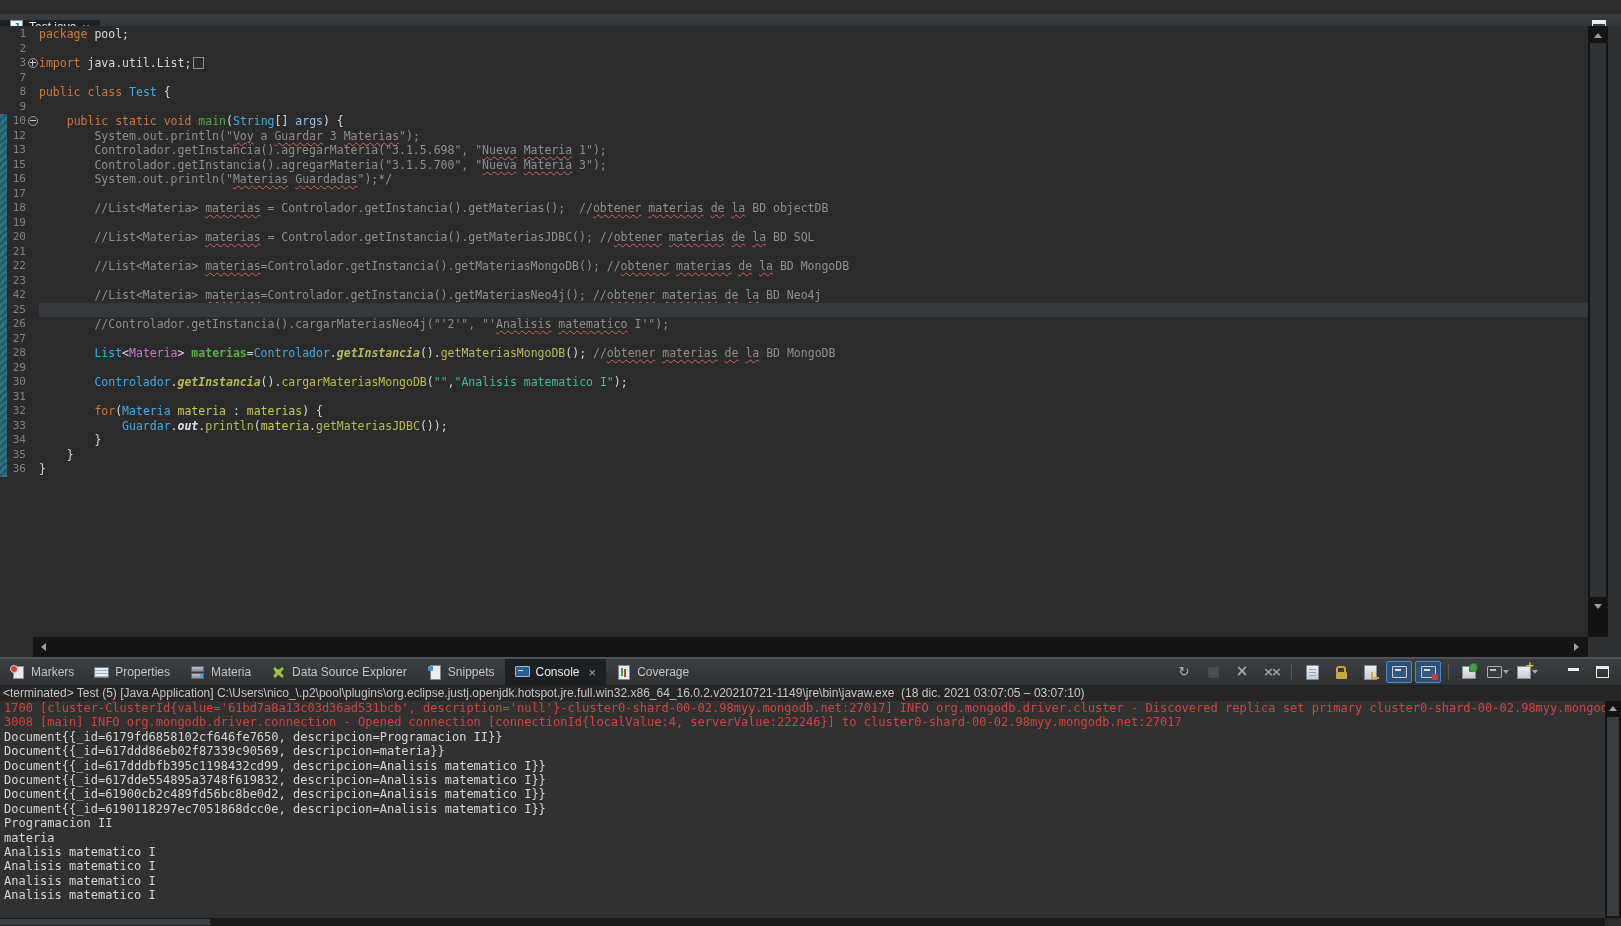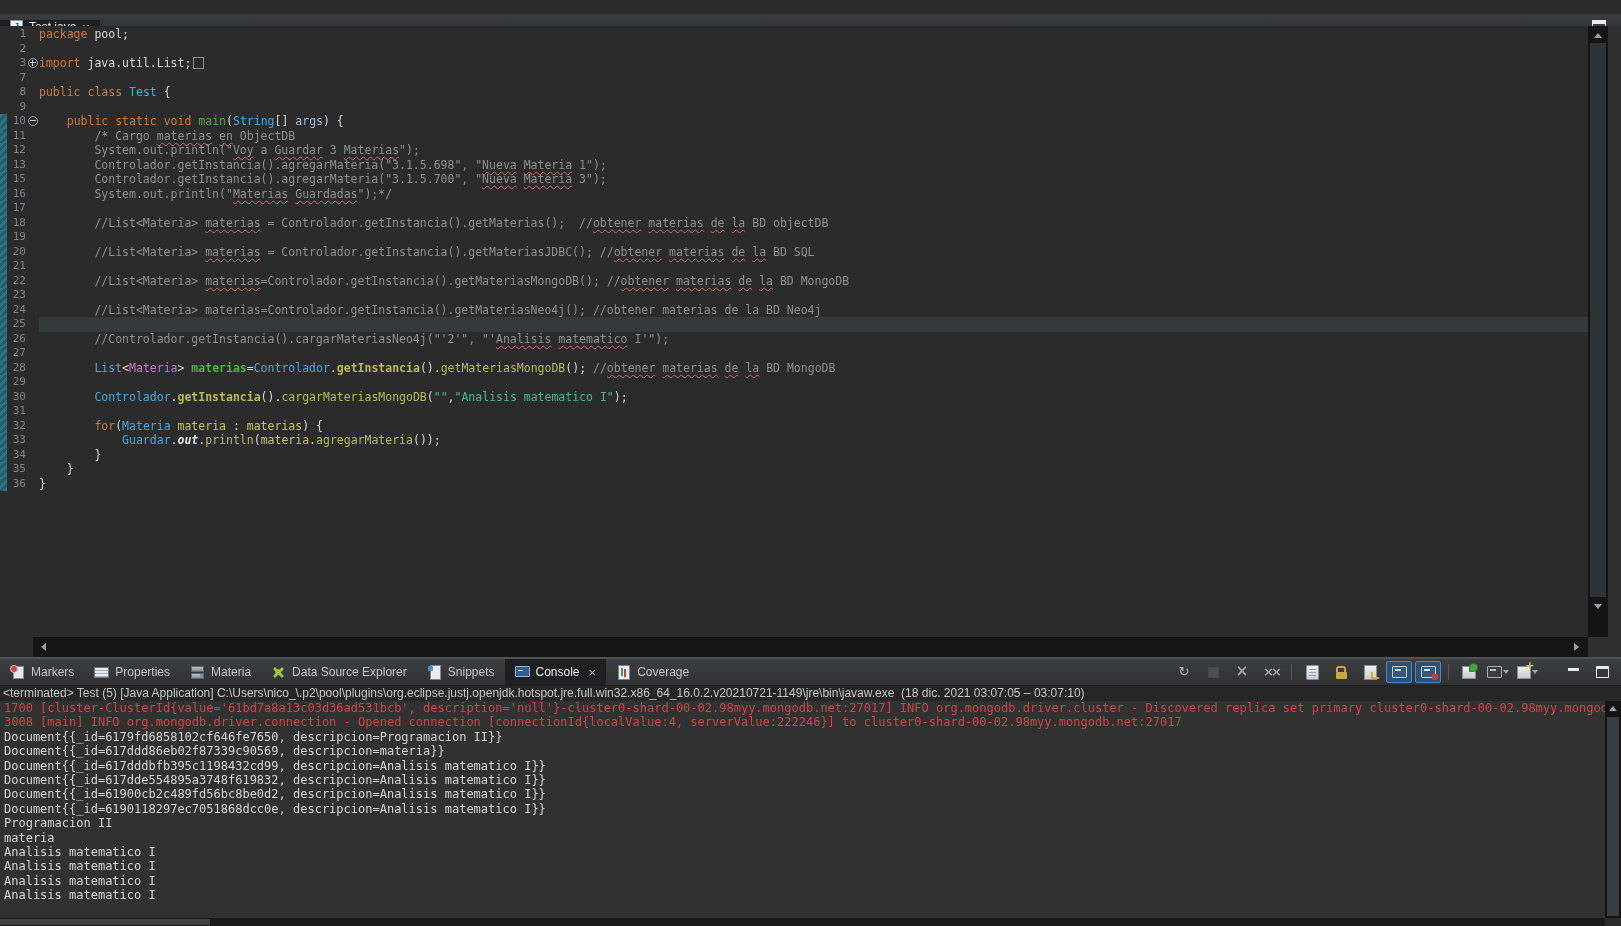--- a/index.html
+++ b/index.html
@@ -31,21 +31,21 @@
   .fold-mark.plus::after{content:"";position:absolute;top:1px;bottom:1px;left:3px;width:1px;background:#C8CCD0}
   .codeln{white-space:pre;flex:1;color:#D6D9DB}
   .row.cur .codeln{background:#35393C}
   .t-kw{color:#CC7A3F;font-weight:normal}
   .t-ty{color:#45A9E0}
   .t-ga{color:#C478C8}
   .t-vd{color:#54B33F;font-weight:bold}
   .t-vr{color:#C7C75A}
   .t-pm{color:#9CBBDF}
   .t-mi{color:#B9BB55}
-  .t-ms{color:#B9BB55;font-weight:bold}
+  .t-ms{color:#B9BB55;font-style:italic;font-weight:bold}
   .t-md{color:#53A653}
   .t-sf{color:#D8E0EA;font-style:italic;font-weight:bold}
   .t-st{color:#4BB69C}
   .t-cm{color:#8F8F8F}
   .t-pl{color:#D6D9DB}
   .t-sp{text-decoration-line:underline;text-decoration-style:wavy;text-decoration-color:#C76A6A;
         text-decoration-thickness:1px;text-underline-offset:2px}
   .fold-box{display:inline-block;width:9px;height:10px;border:1px solid #8A8F94;vertical-align:-2px;margin-left:2px}
 
   
@@ -236,26 +236,20 @@
         <div class="row">
           <span class="diff changed"></span>
           <span class="ln">10</span>
           <span class="foldc">
             <span class="fold-mark"></span>
           </span>
           <span class="codeln"><span class="t-pl">    </span><span class="t-kw">public</span><span class="t-pl"> </span><span class="t-kw">static</span><span class="t-pl"> </span><span class="t-kw">void</span><span class="t-pl"> </span><span class="t-md">main</span><span class="t-pl">(</span><span class="t-ty">String</span><span class="t-pl">[] </span><span class="t-pm">args</span><span class="t-pl">) {</span></span>
         </div>
         <div class="row">
           <span class="diff changed"></span>
-          <span class="ln">11</span>
-          <span class="foldc"></span>
-          <span class="codeln"><span class="t-cm">        /* Cargo </span><span class="t-cm t-sp">materias</span><span class="t-cm"> </span><span class="t-cm t-sp">en</span><span class="t-cm"> ObjectDB</span></span>
-        </div>
-        <div class="row">
-          <span class="diff changed"></span>
           <span class="ln">12</span>
           <span class="foldc"></span>
           <span class="codeln"><span class="t-cm">        System.out.println("</span><span class="t-cm t-sp">Voy</span><span class="t-cm"> a </span><span class="t-cm t-sp">Guardar</span><span class="t-cm"> 3 </span><span class="t-cm t-sp">Materias</span><span class="t-cm">");</span></span>
         </div>
         <div class="row">
           <span class="diff changed"></span>
           <span class="ln">13</span>
           <span class="foldc"></span>
           <span class="codeln"><span class="t-cm">        Controlador.getInstancia().agregarMateria("3.1.5.698", "</span><span class="t-cm t-sp">Nueva</span><span class="t-cm"> </span><span class="t-cm t-sp">Materia</span><span class="t-cm"> 1");</span></span>
         </div>
@@ -308,21 +302,21 @@
           <span class="codeln"><span class="t-cm">        //List&lt;Materia&gt; </span><span class="t-cm t-sp">materias</span><span class="t-cm">=Controlador.getInstancia().getMateriasMongoDB(); //</span><span class="t-cm t-sp">obtener</span><span class="t-cm"> </span><span class="t-cm t-sp">materias</span><span class="t-cm"> </span><span class="t-cm t-sp">de</span><span class="t-cm"> </span><span class="t-cm t-sp">la</span><span class="t-cm"> BD MongoDB</span></span>
         </div>
         <div class="row">
           <span class="diff changed"></span>
           <span class="ln">23</span>
           <span class="foldc"></span>
           <span class="codeln"></span>
         </div>
         <div class="row">
           <span class="diff changed"></span>
-          <span class="ln">24</span>
+          <span class="ln">42</span>
           <span class="foldc"></span>
           <span class="codeln"><span class="t-cm">        //List&lt;Materia&gt; </span><span class="t-cm t-sp">materias</span><span class="t-cm">=Controlador.getInstancia().getMateriasNeo4j(); //</span><span class="t-cm t-sp">obtener</span><span class="t-cm"> </span><span class="t-cm t-sp">materias</span><span class="t-cm"> </span><span class="t-cm t-sp">de</span><span class="t-cm"> </span><span class="t-cm t-sp">la</span><span class="t-cm"> BD Neo4j</span></span>
         </div>
         <div class="row cur">
           <span class="diff changed"></span>
           <span class="ln">25</span>
           <span class="foldc"></span>
           <span class="codeln"></span>
         </div>
         <div class="row">
@@ -364,21 +358,21 @@
         <div class="row">
           <span class="diff changed"></span>
           <span class="ln">32</span>
           <span class="foldc"></span>
           <span class="codeln"><span class="t-pl">        </span><span class="t-kw">for</span><span class="t-pl">(</span><span class="t-ty">Materia</span><span class="t-pl"> </span><span class="t-vr">materia</span><span class="t-pl"> : </span><span class="t-vr">materias</span><span class="t-pl">) {</span></span>
         </div>
         <div class="row">
           <span class="diff changed"></span>
           <span class="ln">33</span>
           <span class="foldc"></span>
-          <span class="codeln"><span class="t-pl">            </span><span class="t-ty">Guardar</span><span class="t-pl">.</span><span class="t-sf">out</span><span class="t-pl">.</span><span class="t-mi">println</span><span class="t-pl">(</span><span class="t-vr">materia</span><span class="t-pl">.</span><span class="t-mi">agregarMateria</span><span class="t-pl">());</span></span>
+          <span class="codeln"><span class="t-pl">            </span><span class="t-ty">Guardar</span><span class="t-pl">.</span><span class="t-sf">out</span><span class="t-pl">.</span><span class="t-mi">println</span><span class="t-pl">(</span><span class="t-vr">materia</span><span class="t-pl">.</span><span class="t-mi">getMateriasJDBC</span><span class="t-pl">());</span></span>
         </div>
         <div class="row">
           <span class="diff changed"></span>
           <span class="ln">34</span>
           <span class="foldc"></span>
           <span class="codeln"><span class="t-pl">        }</span></span>
         </div>
         <div class="row">
           <span class="diff changed"></span>
           <span class="ln">35</span>

